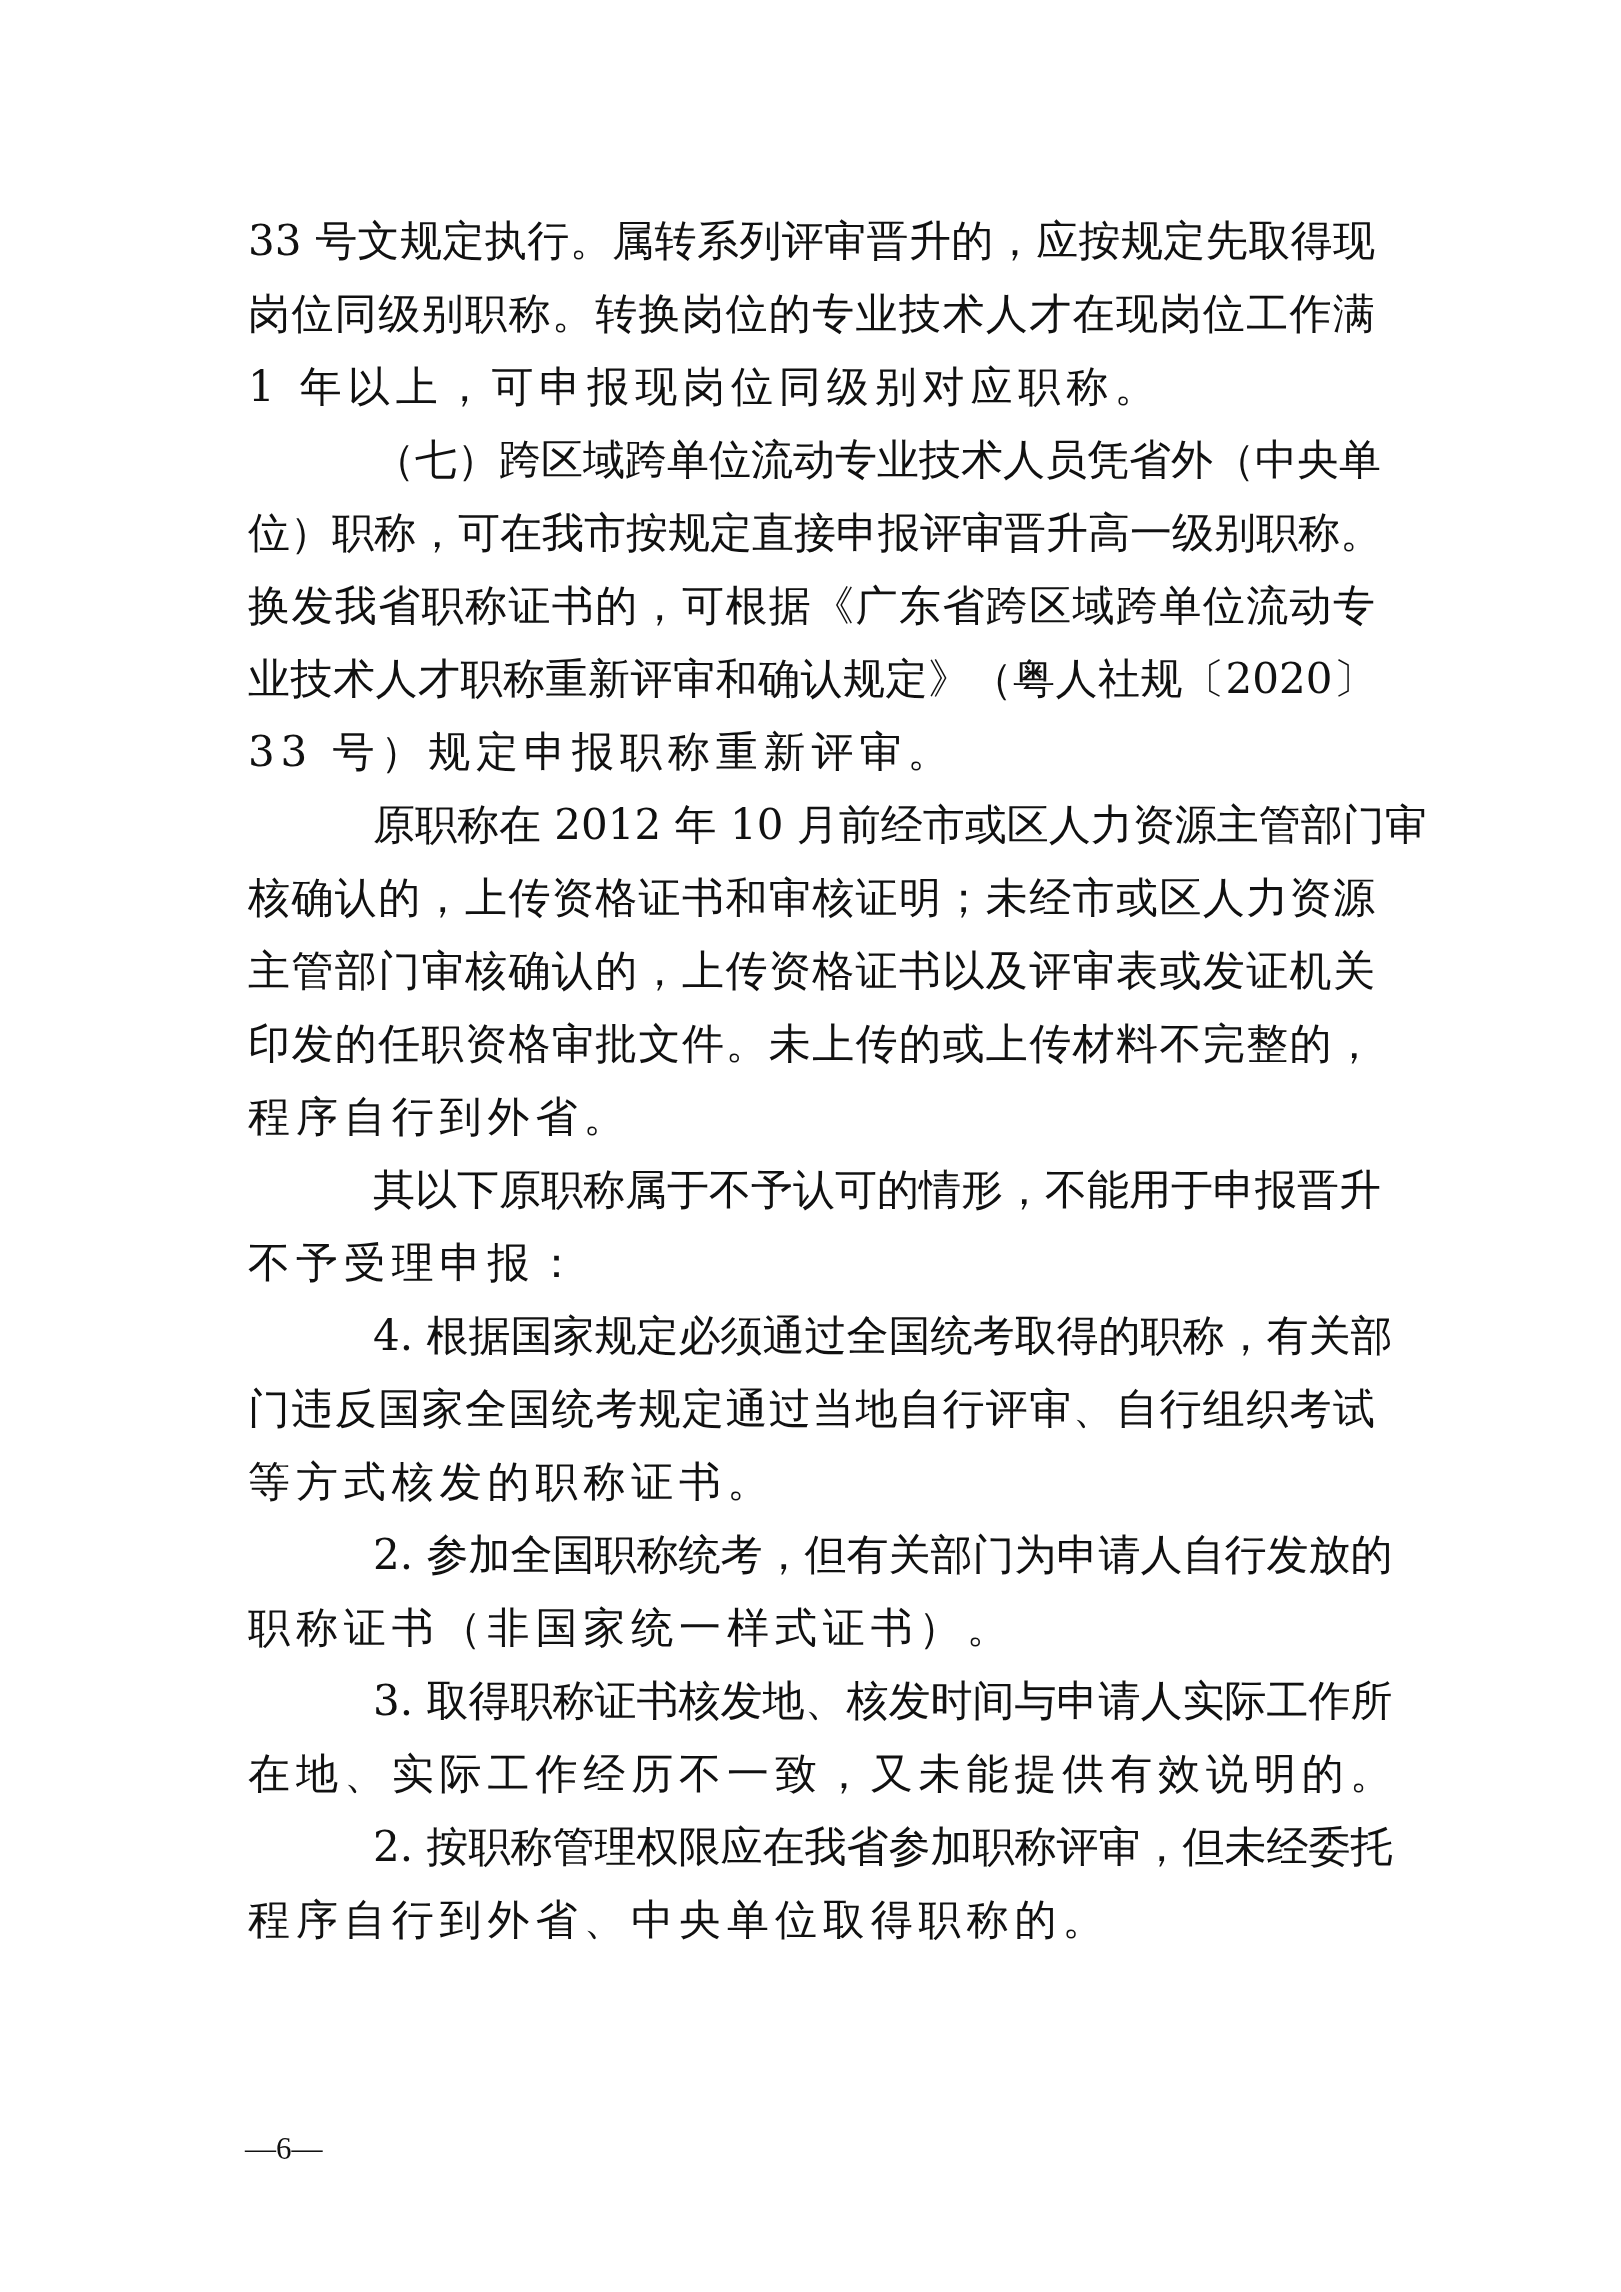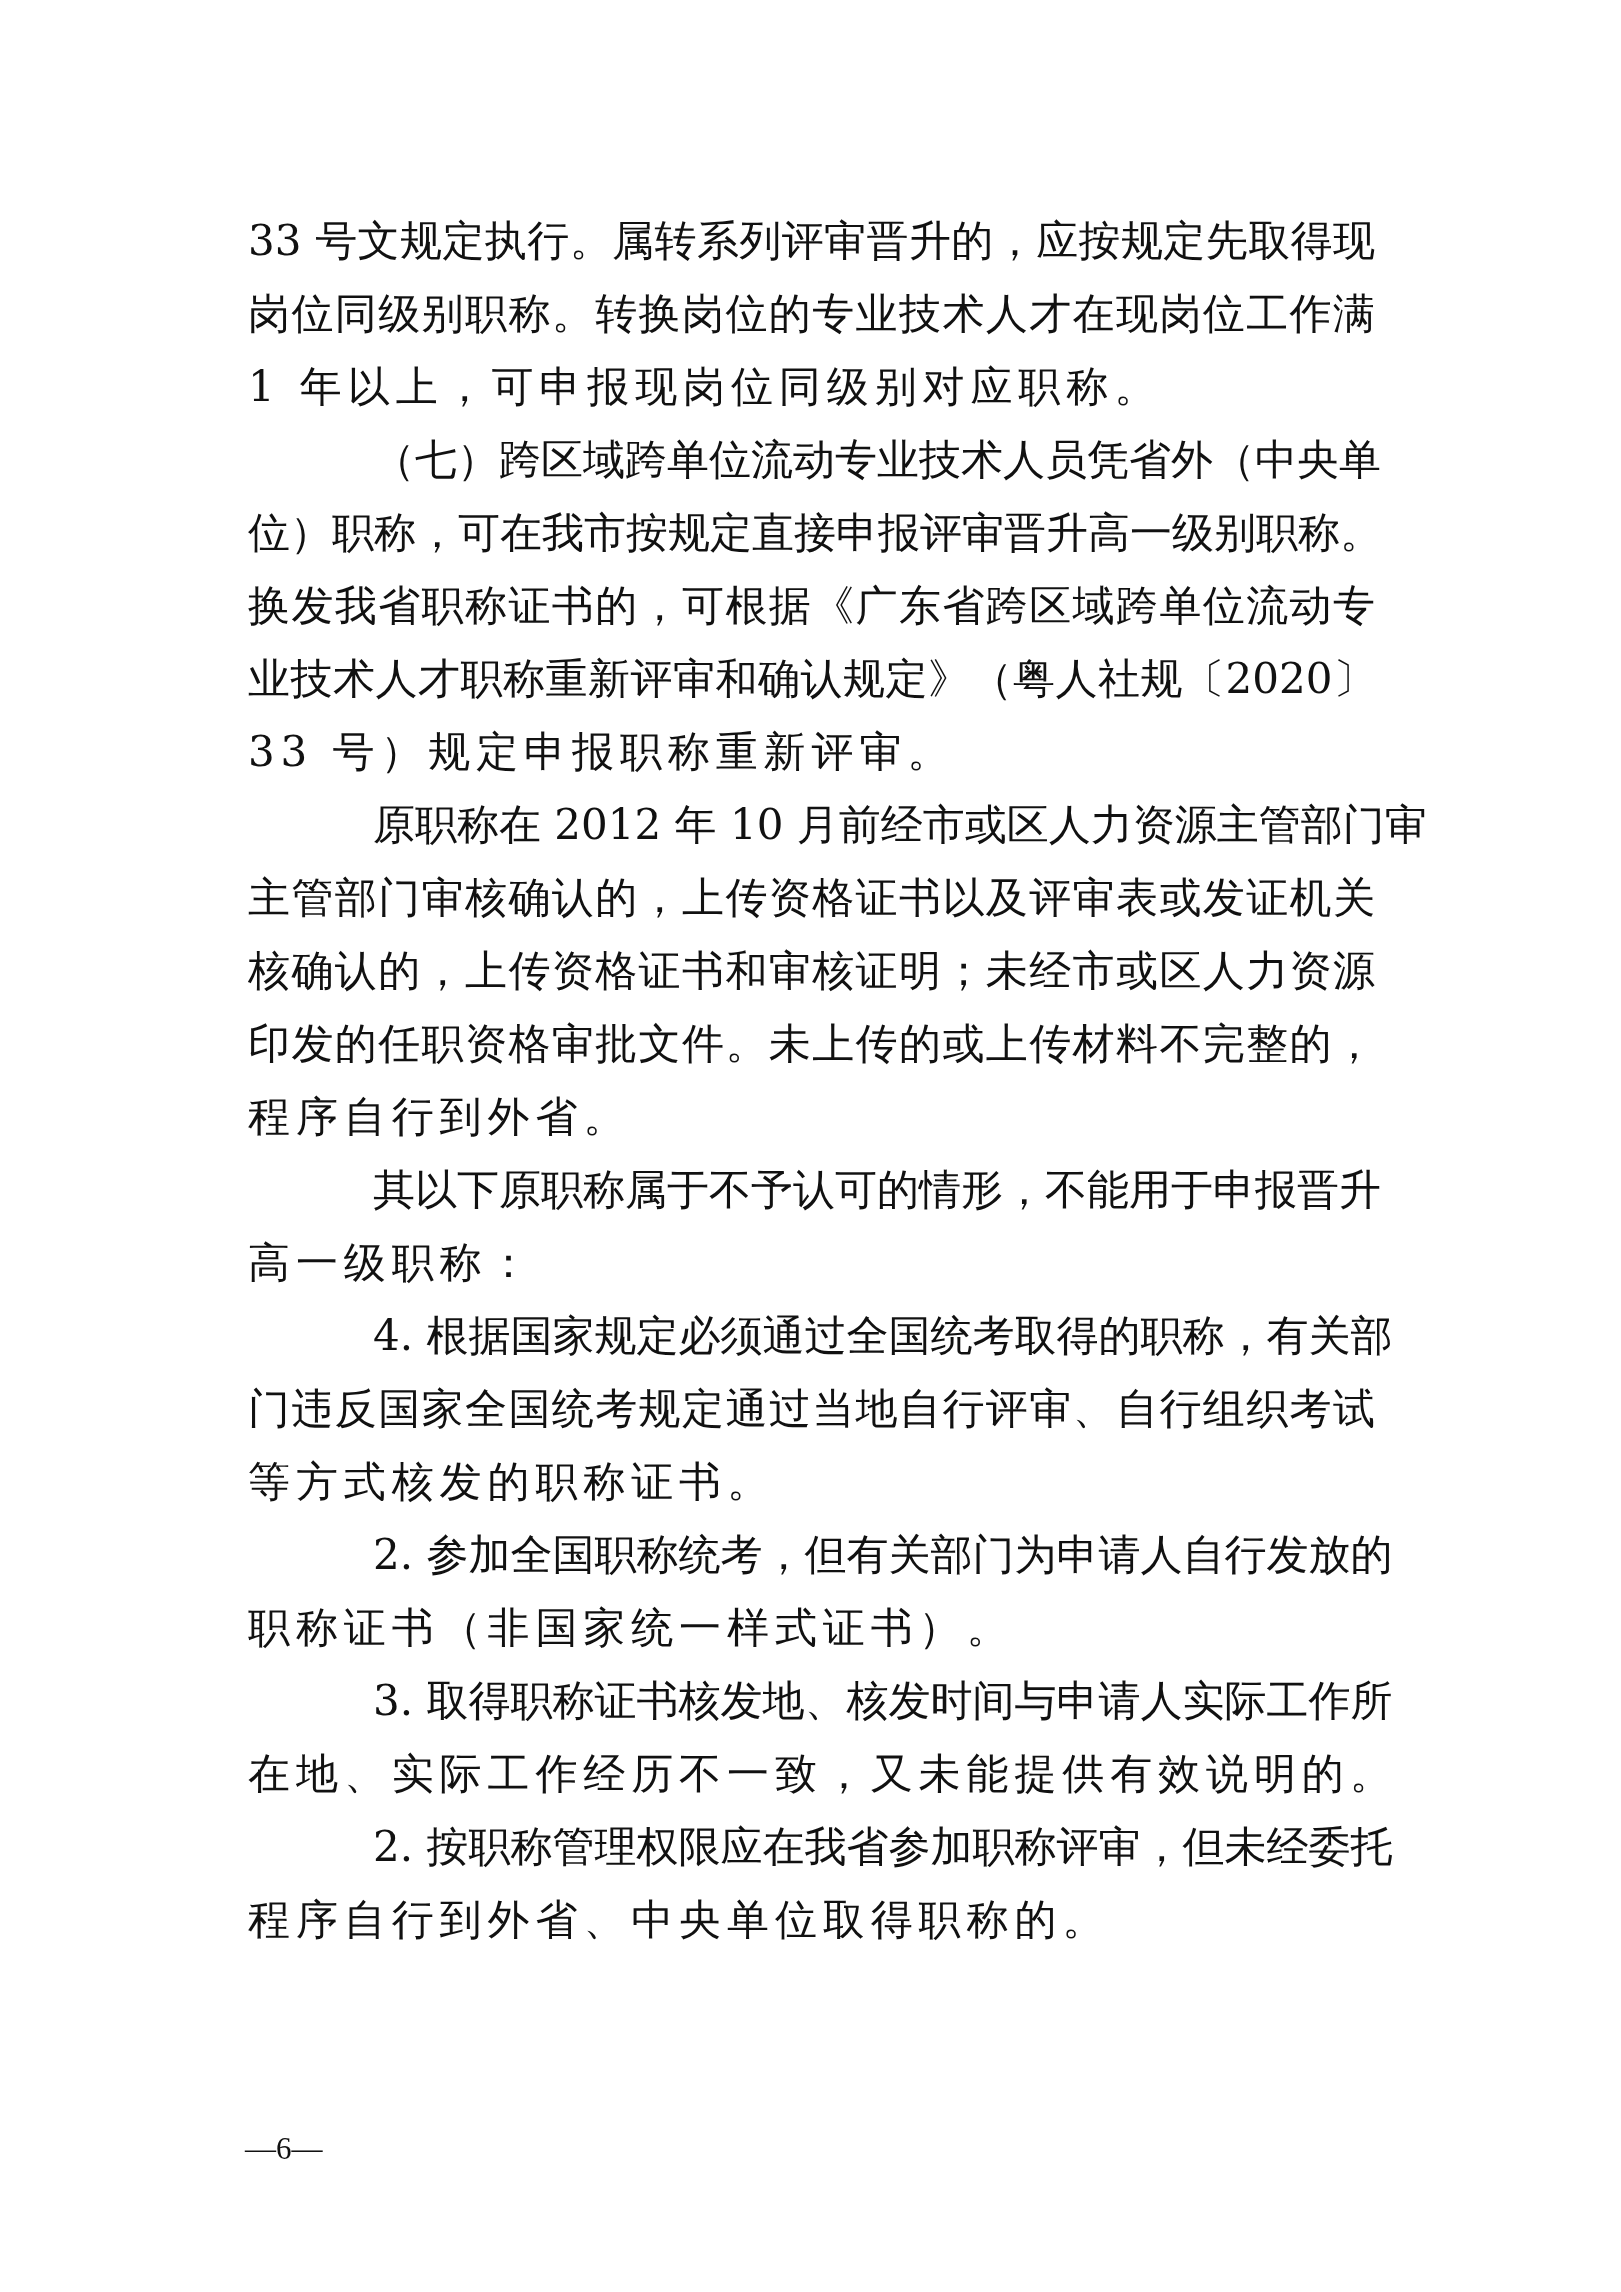--- a/index.html
+++ b/index.html
@@ -74,29 +74,29 @@
     <div>
       <span class="line full indent">（七）跨区域跨单位流动专业技术人员凭省外（中央单</span>
       <span class="line full">位）职称，可在我市按规定直接申报评审晋升高一级别职称。</span>
       <span class="line full">换发我省职称证书的，可根据《广东省跨区域跨单位流动专</span>
       <span class="line full">业技术人才职称重新评审和确认规定》（粤人社规〔2020〕</span>
       <span class="line last">33 号）规定申报职称重新评审。</span>
     </div>
 
     <div>
       <span class="line full indent">原职称在 2012 年 10 月前经市或区人力资源主管部门审</span>
+      <span class="line full">核确认的，上传资格证书和审核证明；未经市或区人力资源</span>
       <span class="line full">主管部门审核确认的，上传资格证书以及评审表或发证机关</span>
-      <span class="line full">核确认的，上传资格证书和审核证明；未经市或区人力资源</span>
       <span class="line full">印发的任职资格审批文件。未上传的或上传材料不完整的，</span>
       <span class="line last">程序自行到外省。</span>
     </div>
 
     <div>
       <span class="line full indent">其以下原职称属于不予认可的情形，不能用于申报晋升</span>
-      <span class="line last">高一级职称：</span>
+      <span class="line last">不予受理申报：</span>
     </div>
 
     <div>
       <span class="line full indent">4. 根据国家规定必须通过全国统考取得的职称，有关部</span>
       <span class="line full">门违反国家全国统考规定通过当地自行评审、自行组织考试</span>
       <span class="line last">等方式核发的职称证书。</span>
     </div>
 
     <div>
       <span class="line full indent">2. 参加全国职称统考，但有关部门为申请人自行发放的</span>

